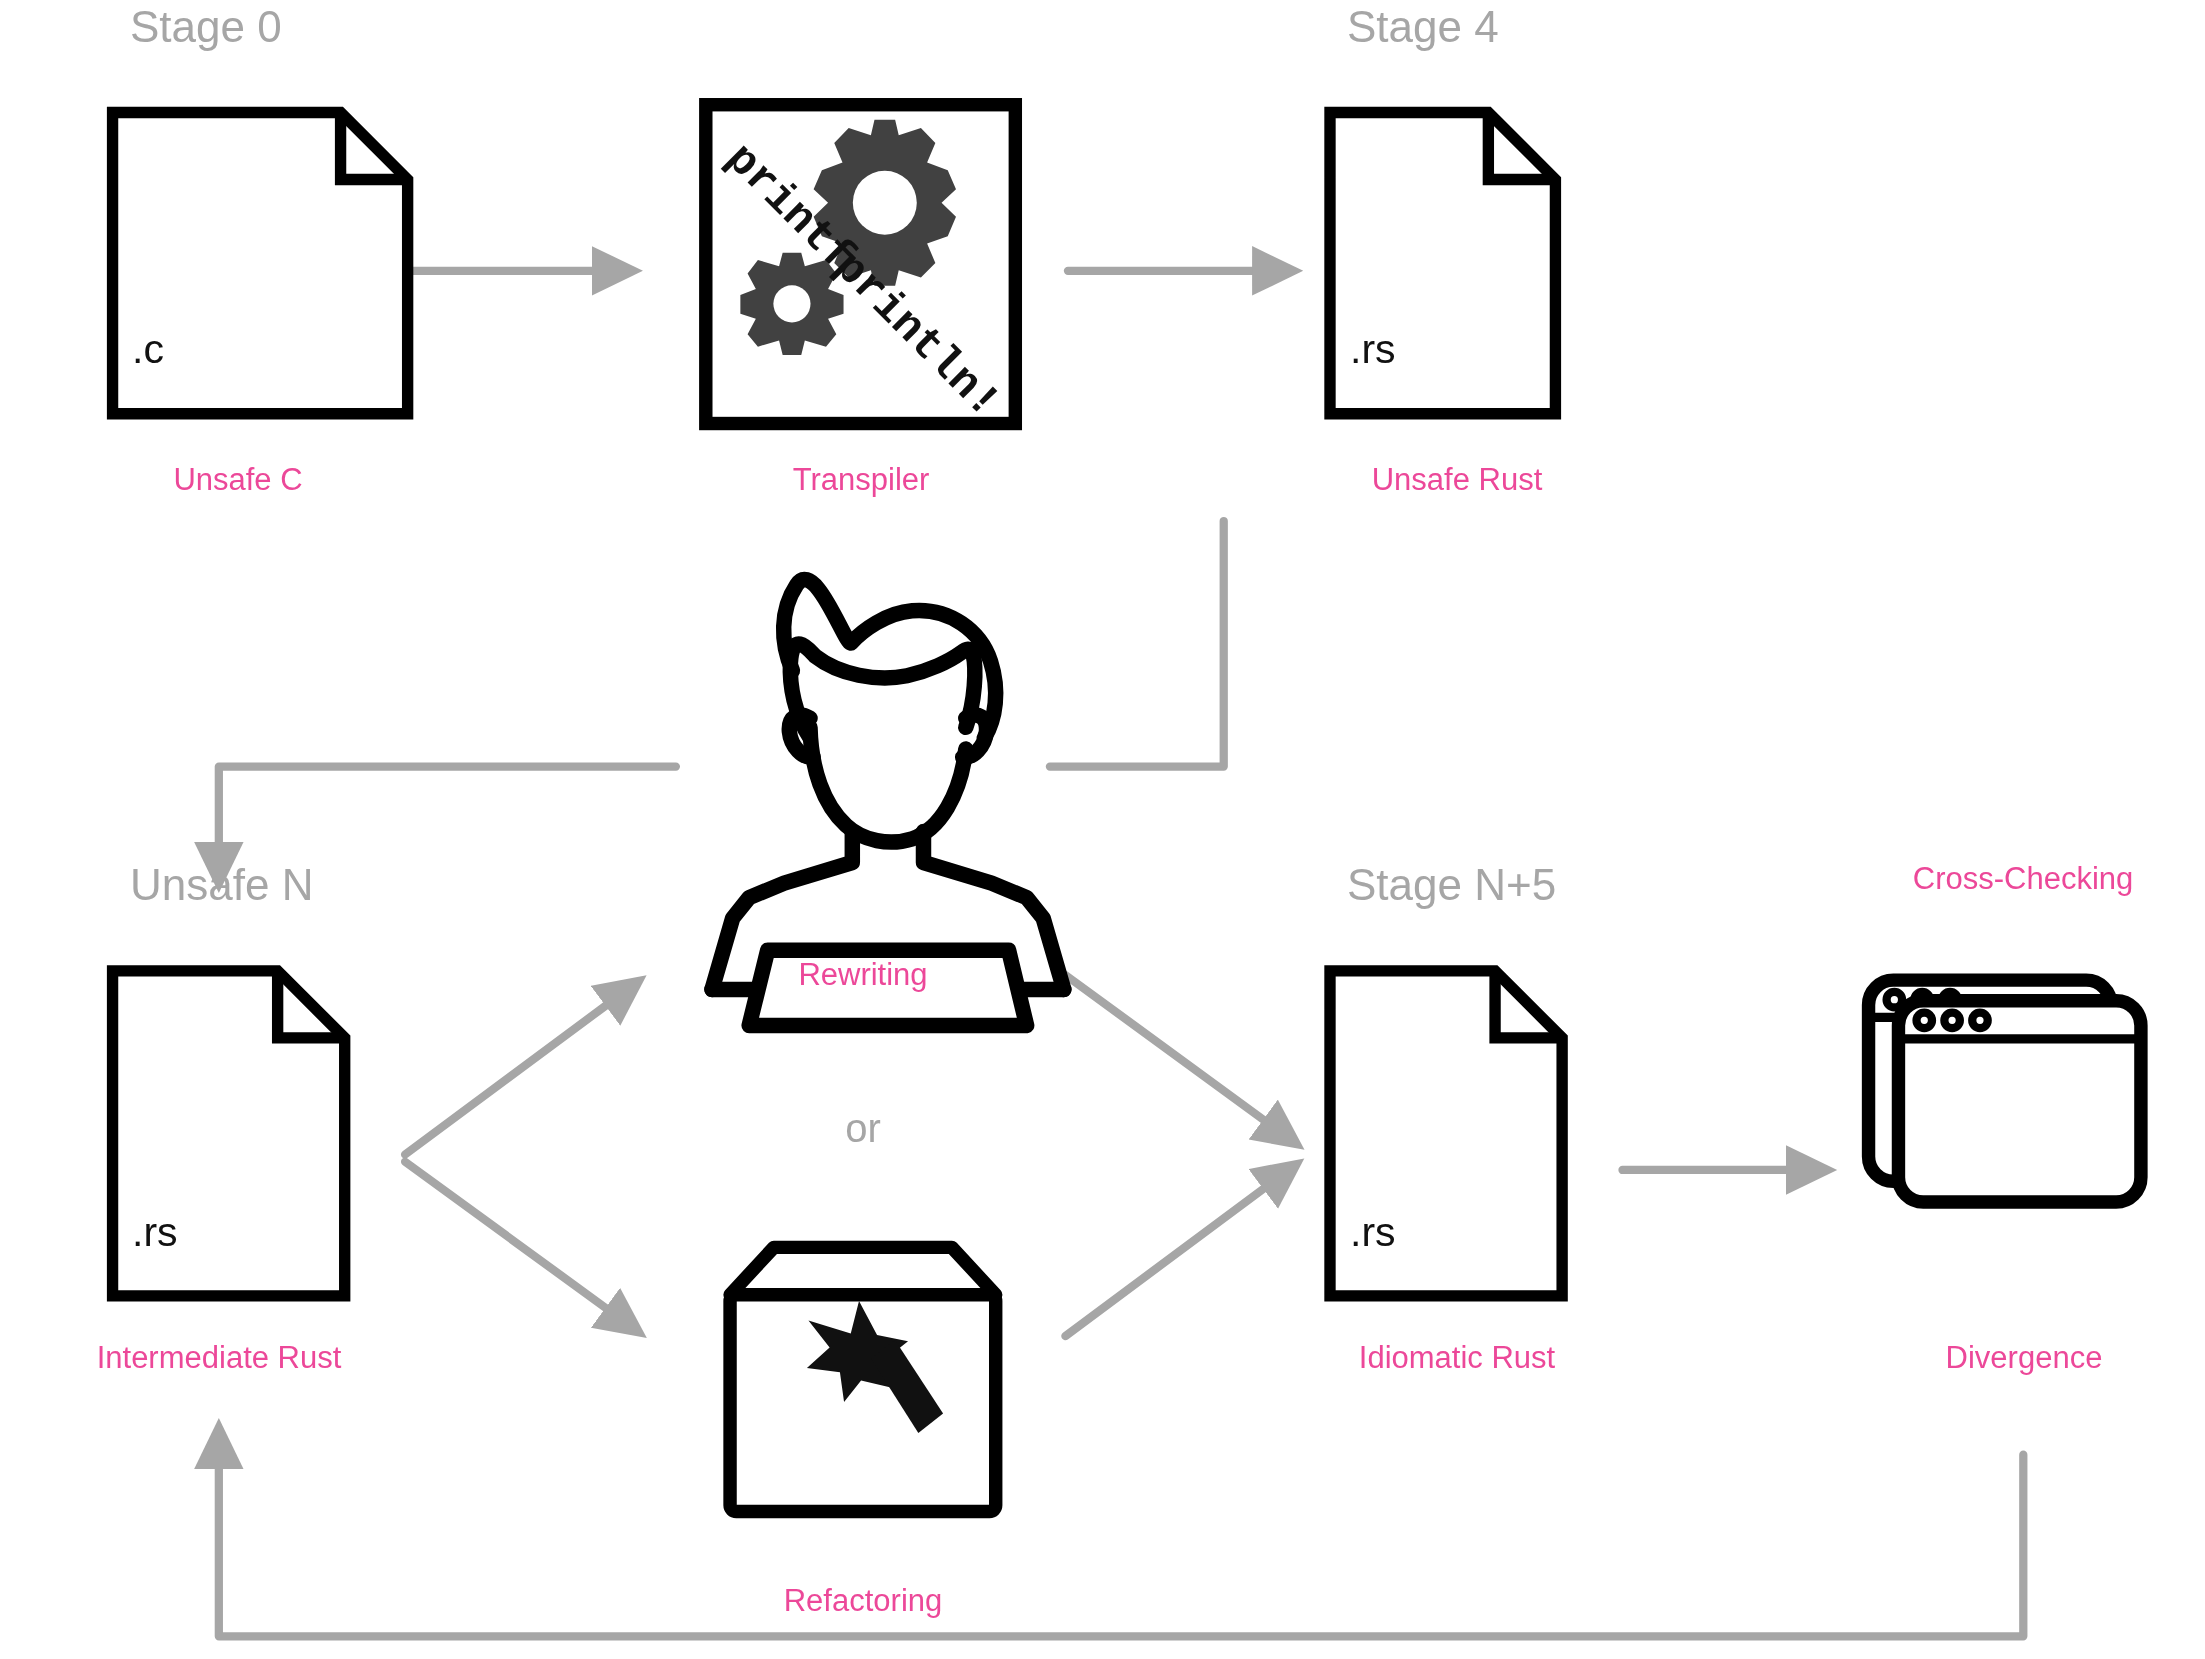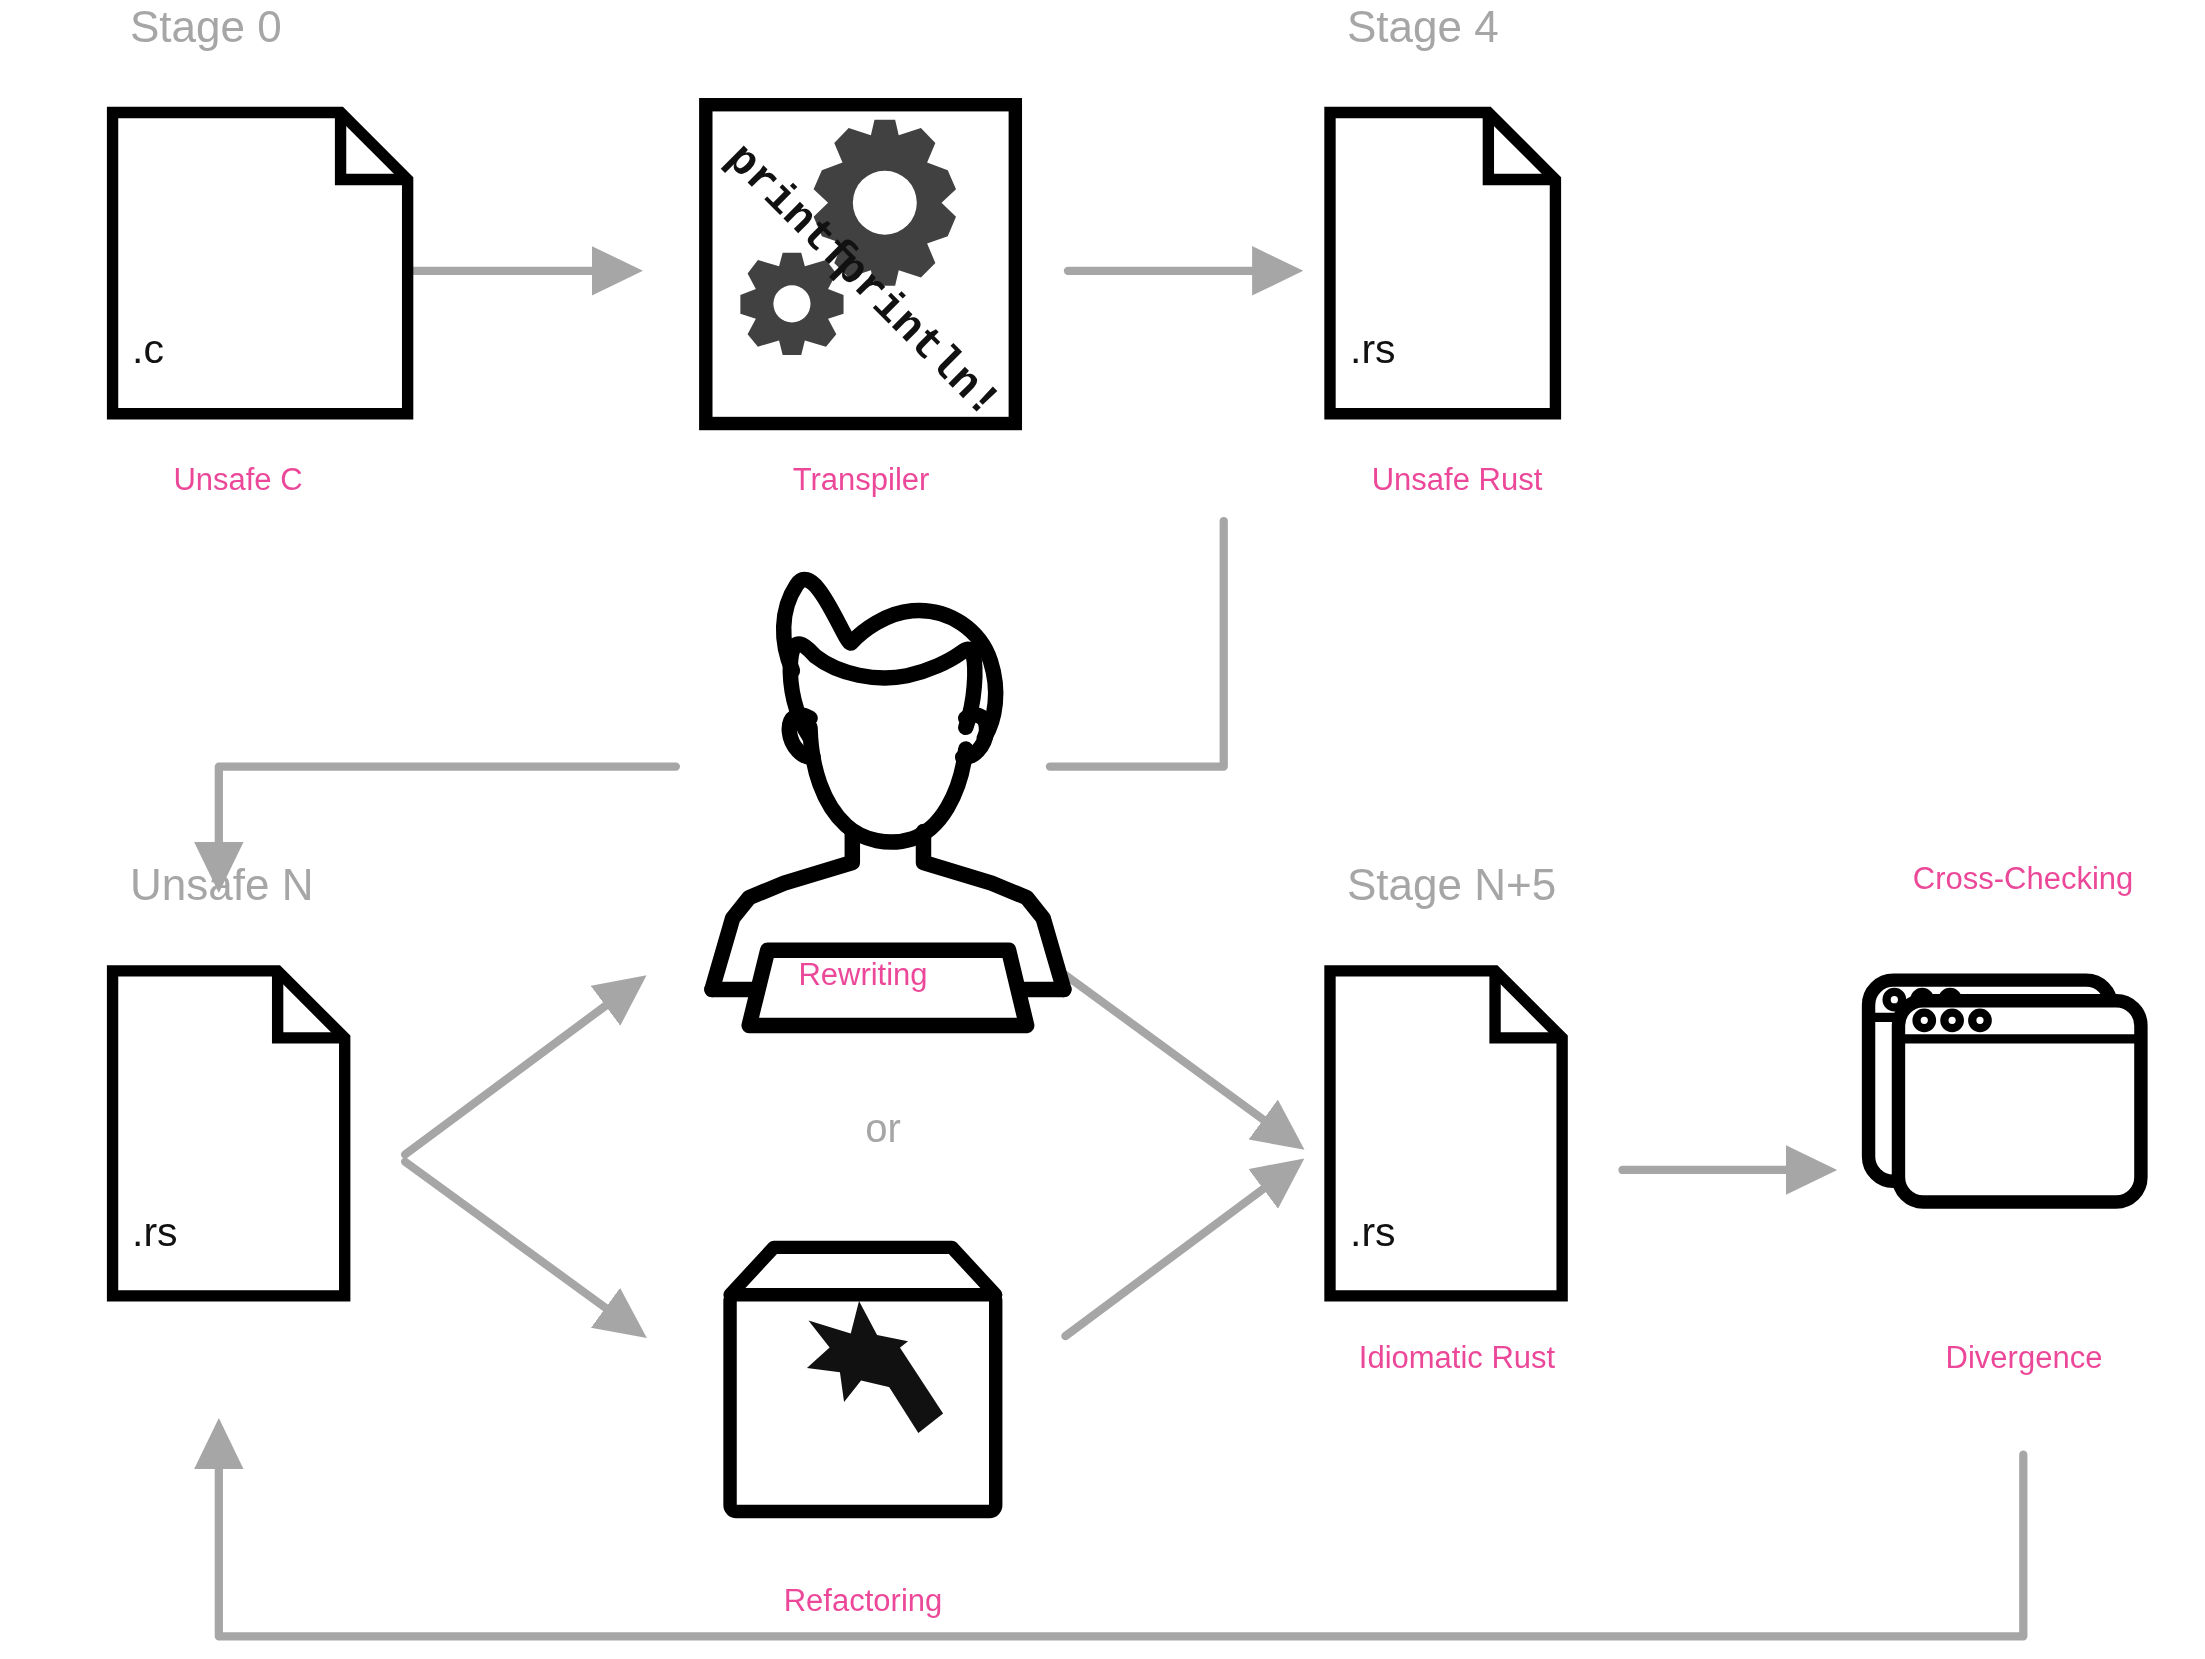--- a/index.html
+++ b/index.html
@@ -203,22 +203,23 @@
   <div class="lbl ext-lbl" style="left:132px;top:329px;">.c</div>
   <div class="lbl ext-lbl" style="left:1350px;top:329px;">.rs</div>
   <div class="lbl ext-lbl" style="left:132px;top:1212px;">.rs</div>
   <div class="lbl ext-lbl" style="left:1350px;top:1212px;">.rs</div>
 
   <div class="lbl node-lbl ctr" style="left:238px;top:464px;">Unsafe C</div>
   <div class="lbl node-lbl ctr" style="left:861px;top:464px;">Transpiler</div>
   <div class="lbl node-lbl ctr" style="left:1445px;top:464px;margin-left:12px;">Unsafe Rust</div>
 
   <div class="lbl node-lbl ctr" style="left:863px;top:959px;">Rewriting</div>
-  <div class="lbl or-lbl ctr" style="left:863px;top:1108px;margin-left:20px;">or</div>
+  <div class="lbl or-lbl ctr" style="left:863px;top:1108px;">or</div>
   <div class="lbl node-lbl ctr" style="left:863px;top:1549px;margin-top:36px;">Refactoring</div>
 
+  <div class="lbl node-lbl ctr" style="left:219px;top:1342px;">Intermediate Rust</div>
   <div class="lbl node-lbl ctr" style="left:1457px;top:1342px;">Idiomatic Rust</div>
   <div class="lbl node-lbl ctr" style="left:2024px;top:1342px;">Divergence</div>
 
   <div class="lbl node-lbl ctr" style="left:2023px;top:863px;">Cross-Checking</div>
 
 </div>
 
 
 </body></html>

